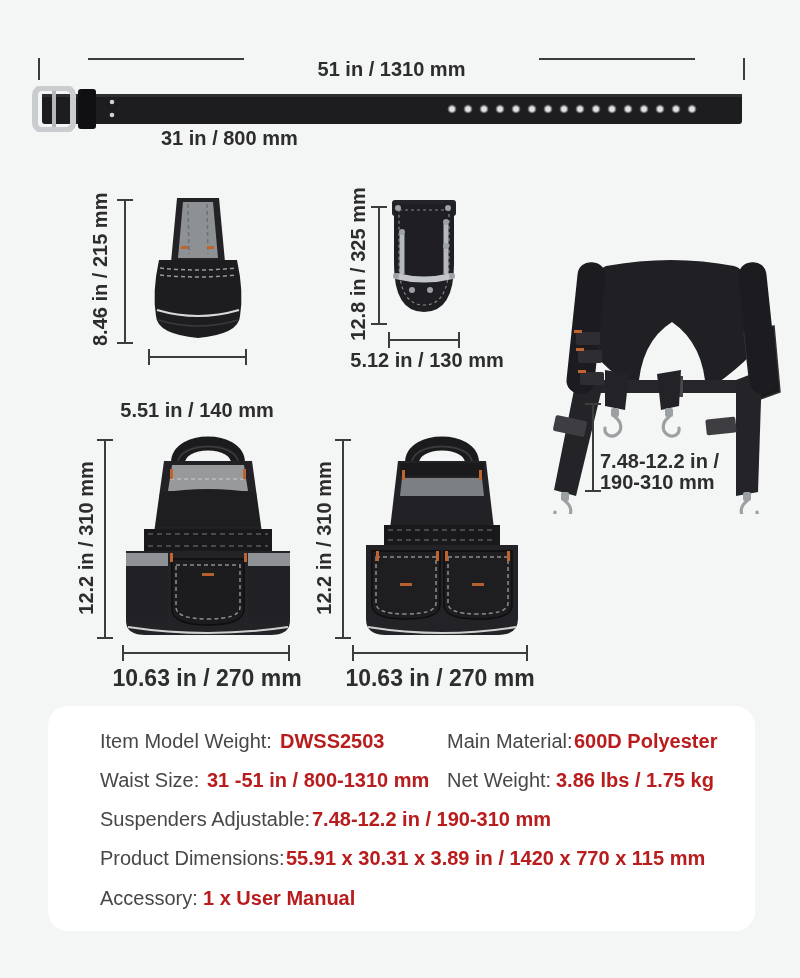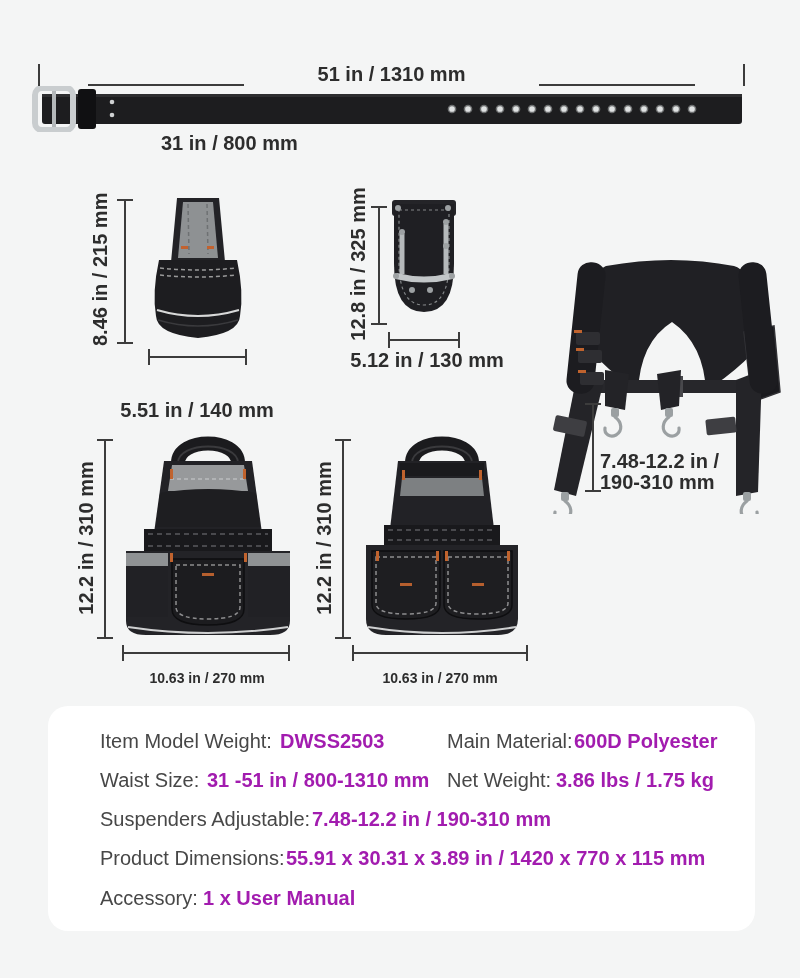--- a/index.html
+++ b/index.html
@@ -1,50 +1,50 @@
 <!DOCTYPE html>
 <html><head>
 <meta charset="utf-8">
 <style>
   html,body{margin:0;padding:0;background:#ffffff;}
   .page{position:relative;width:800px;height:978px;background:#f4f5f5;overflow:hidden;
         font-family:"Liberation Sans",sans-serif;}
   svg{display:block}
 
   
-  .dim-split{position:absolute;display:flex;align-items:flex-end;gap:48px;}
+  .dim-split{position:absolute;display:flex;align-items:flex-start;gap:48px;}
   .dim-split .tick{width:2px;height:22px;background:#3c3c3c;}
   .dim-split .seg{flex:1;height:2px;background:#3c3c3c;}
   .dim-split .lbl{padding:0 26px;font-weight:700;font-size:20px;color:#2d2d2d;white-space:nowrap;}
 
   
   .vdim{position:absolute;width:16px;}
   .vdim::before{content:"";position:absolute;top:0;bottom:0;left:7px;width:2px;background:#3c3c3c;}
   .vdim .cap{position:absolute;left:0;width:16px;height:2px;background:#3c3c3c;}
   .vdim .cap.t{top:0}.vdim .cap.b{bottom:0}
 
   
   .hdim{position:absolute;height:16px;}
   .hdim::before{content:"";position:absolute;left:0;right:0;top:7px;height:2px;background:#3c3c3c;}
   .hdim .cap{position:absolute;top:0;width:2px;height:16px;background:#3c3c3c;}
   .hdim .cap.l{left:0}.hdim .cap.r{right:0}
 
   .vlabel{position:absolute;transform:rotate(-90deg);font-weight:700;font-size:20px;
           color:#2d2d2d;text-align:center;line-height:24px;white-space:nowrap;}
   .hlabel{position:absolute;font-weight:700;font-size:20px;color:#2d2d2d;
           text-align:center;line-height:24px;white-space:nowrap;}
-  .hlabel.lg{font-size:14px;}
+  .hlabel.lg{font-size:23px;}
   .sus-label{position:absolute;font-weight:700;font-size:20px;color:#2d2d2d;
              line-height:21px;white-space:nowrap;}
 
   .spec-card{position:absolute;left:48px;top:706px;width:707px;height:225px;
              background:#ffffff;border-radius:20px;}
   .spec{position:absolute;line-height:24px;font-size:20px;white-space:nowrap;}
   .spec.label{color:#474747;}
-  .spec.value{color:#a21caf;font-weight:700;}
+  .spec.value{color:#b91c1c;font-weight:700;}
 </style>
 </head>
 <body>
 
 <div class="page">
 
   <div class="dim-split" style="left:38px;top:58px;width:707px;height:28px;">
     <span class="tick"></span>
     <span class="seg"></span>
     <span class="lbl">51 in / 1310 mm</span>

